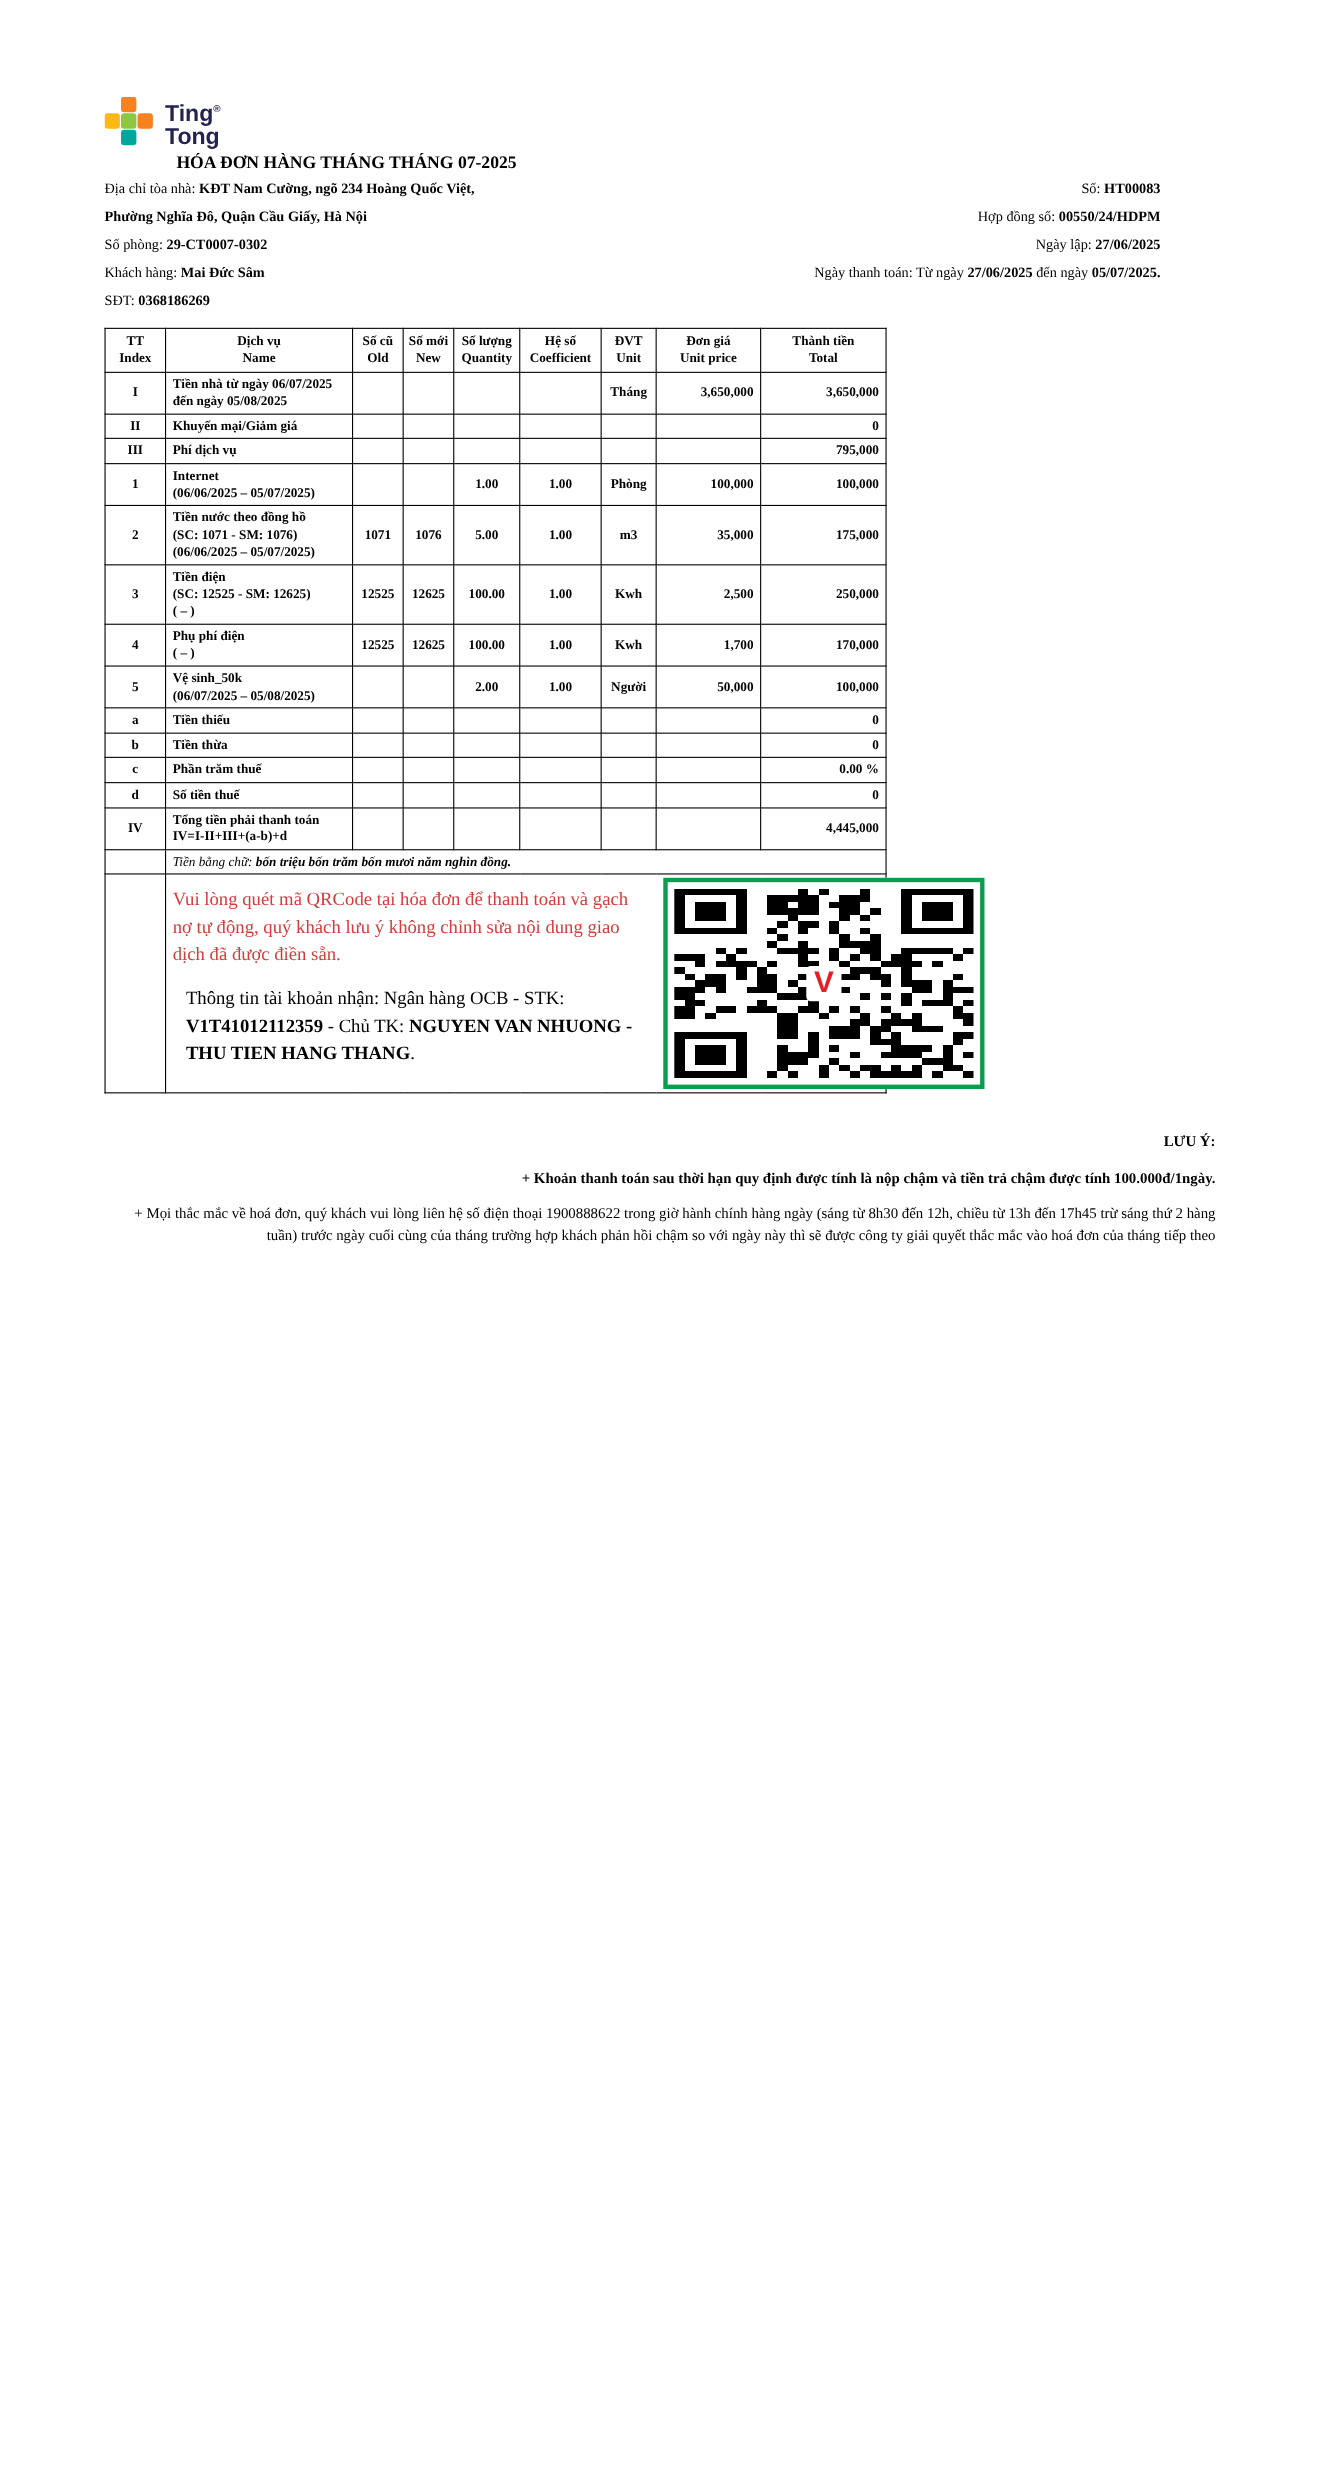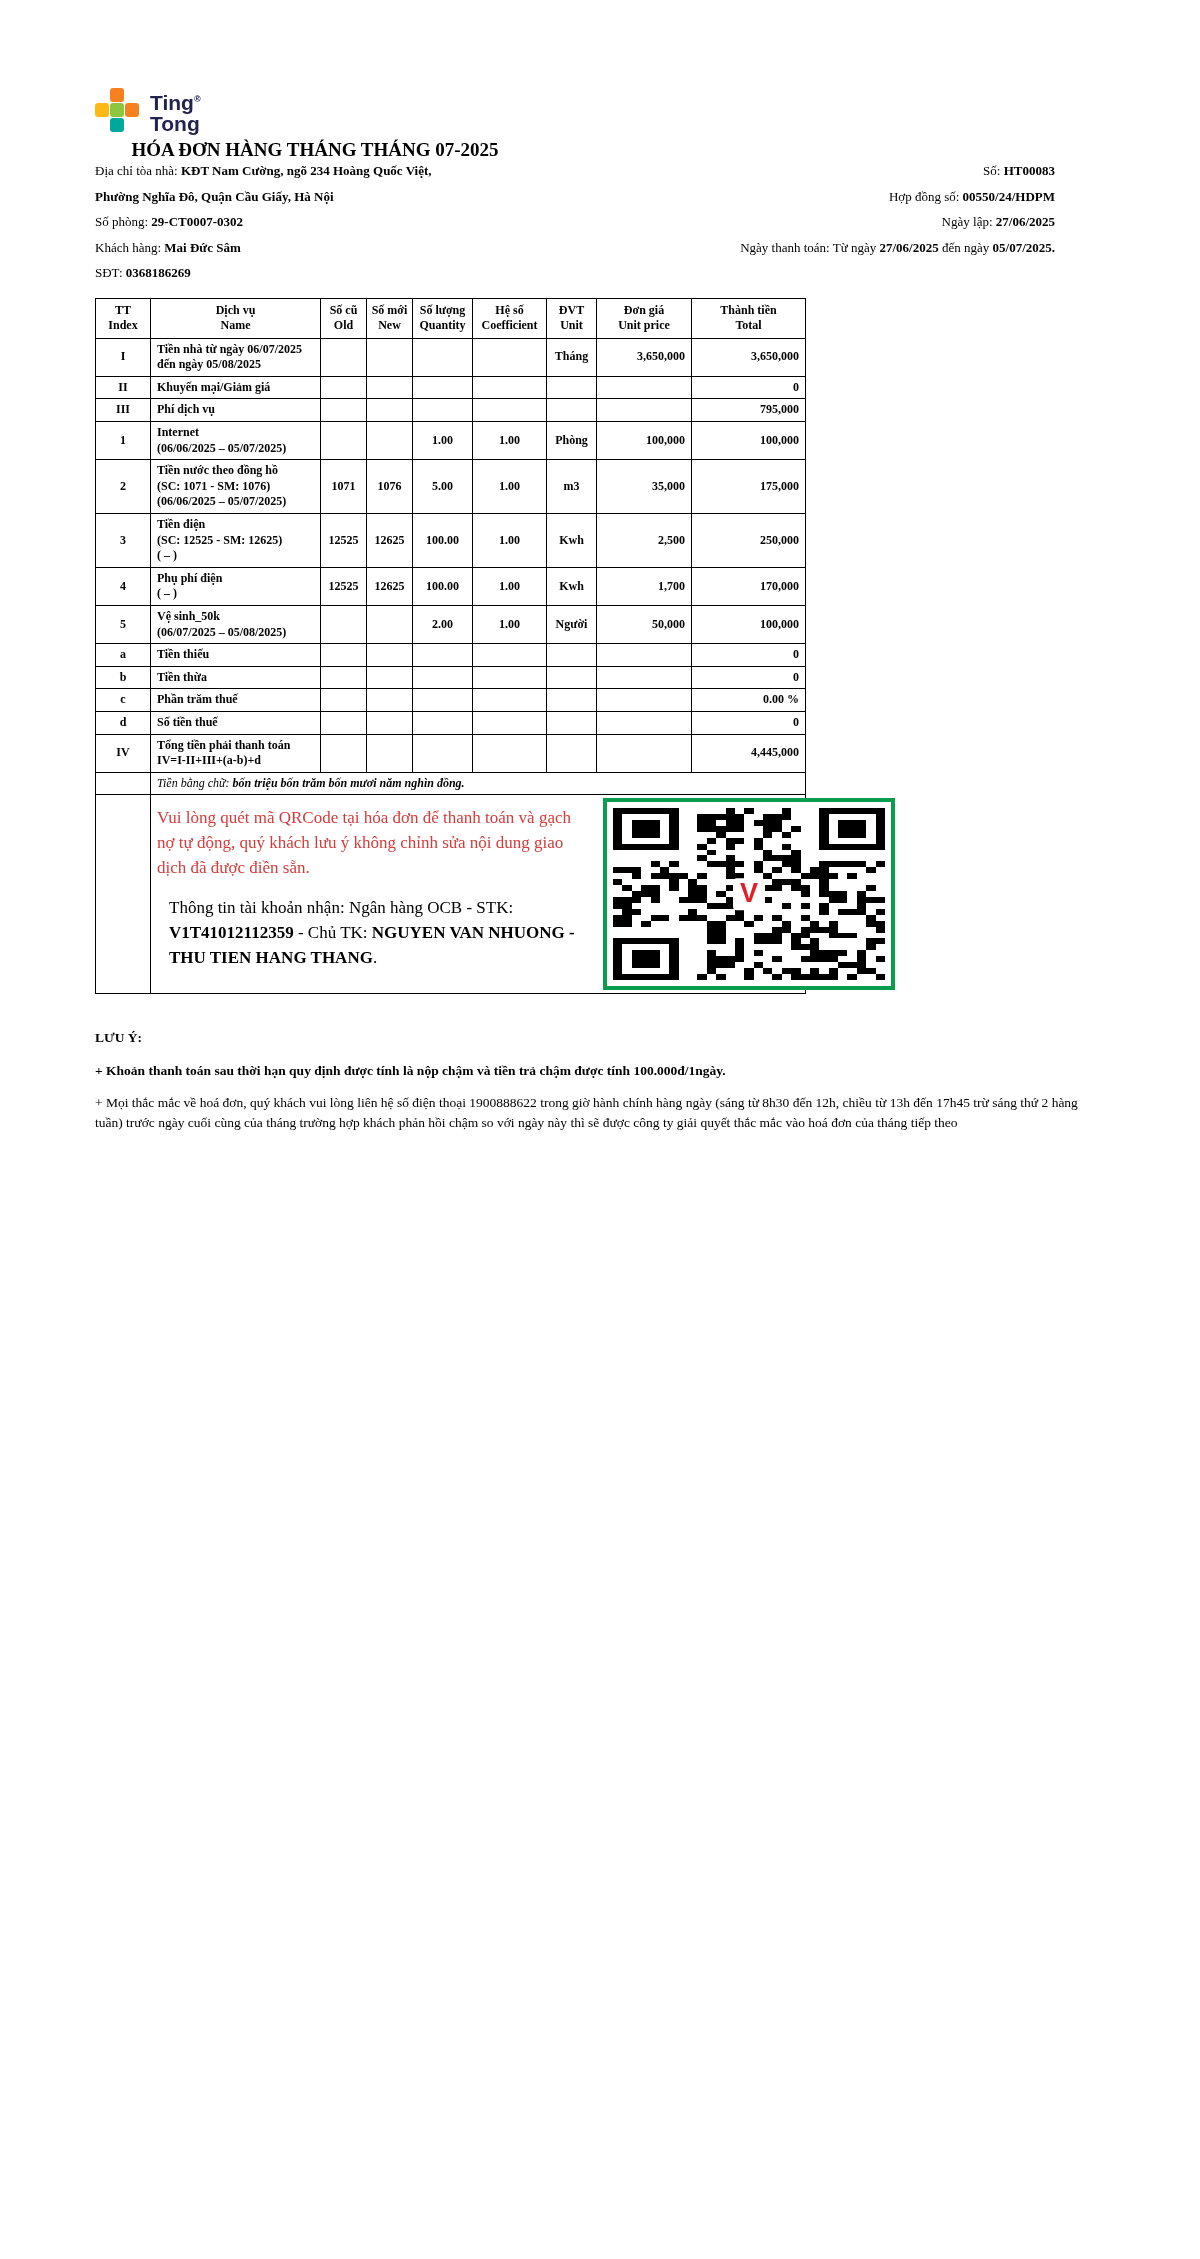--- a/index.html
+++ b/index.html
@@ -10,21 +10,21 @@
     font-family: "Liberation Serif", "DejaVu Serif", serif;
     overflow: hidden;
   }
   .page { width: 1010px; margin: 0 auto; padding-top: 88px; position: relative; }
 
   
   .header-top { display: flex; justify-content: space-between; align-items: flex-start; height: 56px; flex-direction: column; }
   .logo { display: flex; align-items: center; gap: 9px; }
   .logo-text { font-family: "Liberation Sans", "DejaVu Sans", sans-serif; font-weight: bold; color: var(--brand-navy, #232350); font-size: 21px; line-height: 1.0; }
   .logo-text .reg { font-size: 9px; vertical-align: super; }
-  .doc-title { width: 440px; padding-right: 40px; text-align: center; font-size: 19px; font-weight: bold; line-height: 1.25; }
+  .doc-title { width: 440px; padding-right: 40px; text-align: center; font-size: 16px; font-weight: bold; line-height: 1.25; }
 
   
   .header-info { display: flex; justify-content: space-between; margin-top: 14px; font-size: 13px; }
   .info-left { line-height: 25.5px; }
   .info-right { line-height: 25.5px; text-align: right; padding-right: 50px; }
   .info-line b { font-weight: bold; }
 
   
   table.inv { border-collapse: collapse; table-layout: fixed; width: 710px; margin-top: 12px; font-size: 12px; padding-left: 36px; }
   table.inv th, table.inv td { border: 1px solid #000; padding: 3px 6px; font-weight: bold; vertical-align: middle; line-height: 1.3; }
@@ -54,21 +54,21 @@
   .qr-wrap svg { width: 100%; height: 100%; display: block; fill: #000; }
   .qr-logo {
     position: absolute; left: 50%; top: 50%; transform: translate(-50%, -50%);
     background: #fff; border-radius: 4px; padding: 1px 7px;
     font-family: "Liberation Sans", "DejaVu Sans", sans-serif;
     font-weight: bold; font-size: 27px; color: var(--qr-logo-red, #e31e24); line-height: 1.1;
   }
 
   
   .notes { margin-top: 34px; font-size: 13.5px; line-height: 1.5; }
-  .notes p { margin: 0 0 12px 0; }
+  .notes p { margin: 0 0 12px 0; text-align: right; }
   .bold { font-weight: bold; }
   .note-contact b { font-weight: normal; }
   .note-thanks { max-width: 780px; }
 </style>
 </head>
 <body>
 
 <div class="page">
 
   <div class="header-top">

